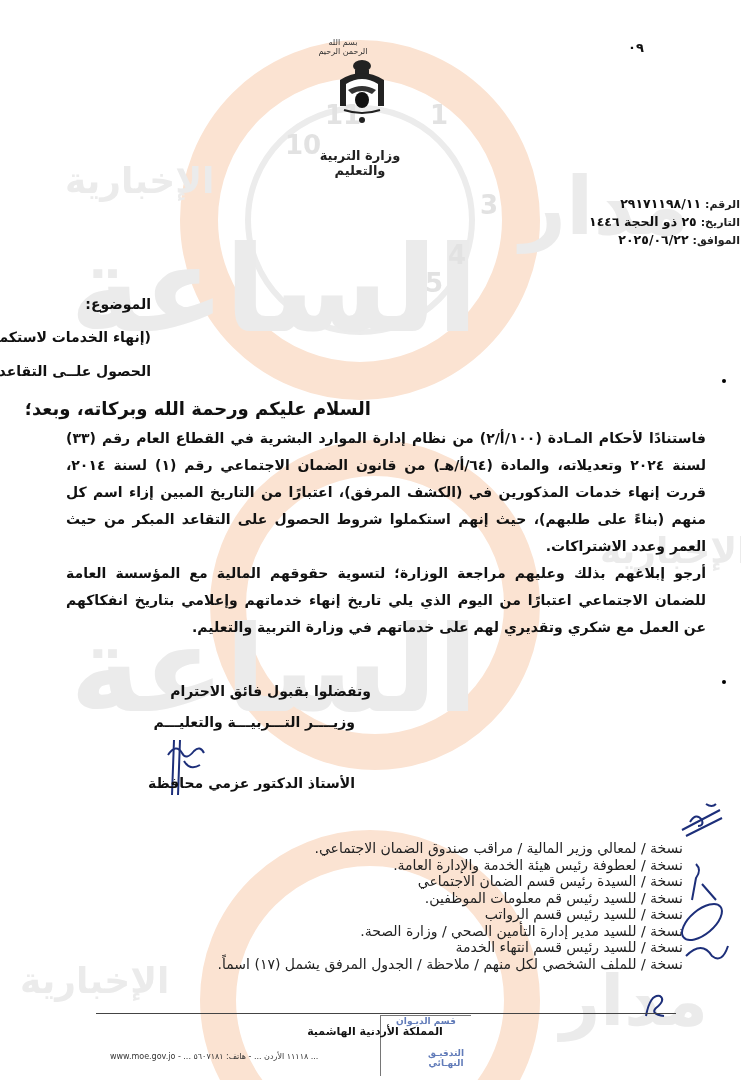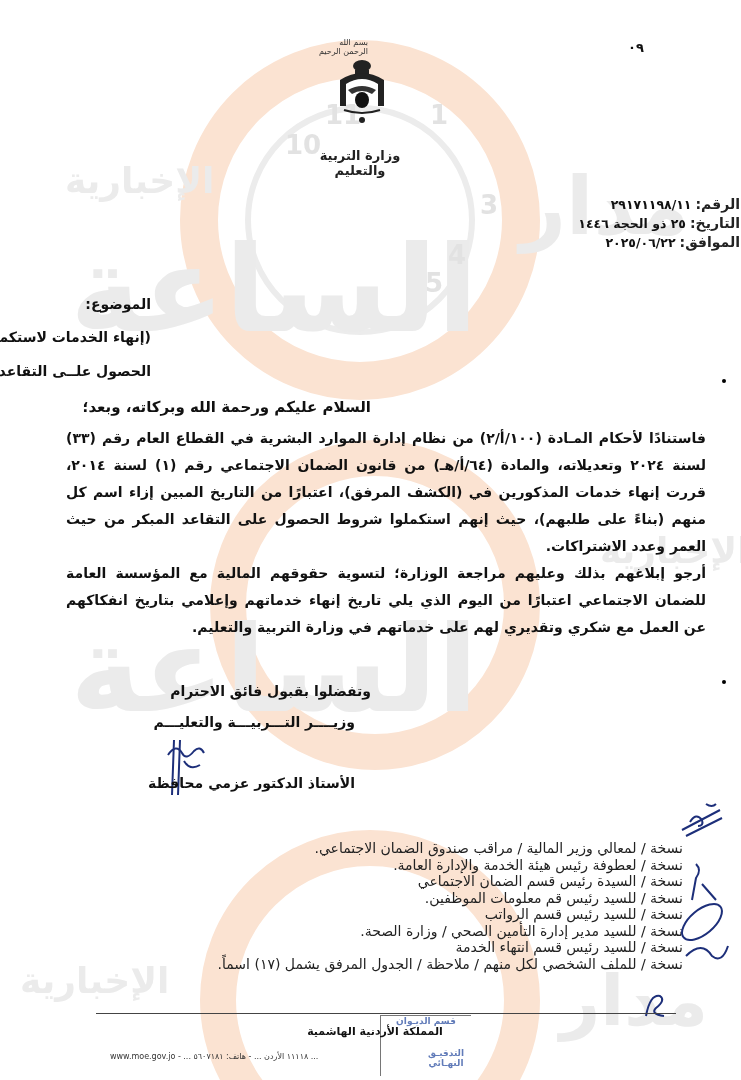--- a/index.html
+++ b/index.html
@@ -6,34 +6,34 @@
   body {
     width: 741px; height: 1080px; position: relative; overflow: hidden;
     background: #ffffff; color: #111;
     font-family: "DejaVu Sans", sans-serif;
   }
   .wm { position: absolute; pointer-events: none; z-index: 0; }
   .wm-text { color: #ebebeb; font-weight: bold; font-family: "DejaVu Sans", sans-serif; }
   .wm-clock { border-radius: 50%; }
   .content { position: absolute; inset: 0; z-index: 1; }
 
-  .bismillah { position: absolute; top: 38px; left: 318px; width: 50px; height: 10px; font-size: 8px; color: #333; }
+  .bismillah { position: absolute; top: 38px; left: 318px; width: 50px; height: 10px; font-size: 8px; text-align: center; color: #333; }
   .crest { position: absolute; top: 58px; left: 334px; width: 56px; height: 70px; }
   .ministry-name { position: absolute; top: 148px; left: 300px; width: 120px; text-align: center; font-size: 13px; font-weight: bold; color: #222; }
 
   .ref-block { position: absolute; top: 196px; left: 520px; width: 220px; font-size: 12px; font-weight: bold; }
   .ref-row { display: flex; align-items: baseline; justify-content: flex-start; margin-bottom: 3px; white-space: nowrap; }
-  .ref-label { font-size: 14px; color: #222; margin-left: 4px; }
+  .ref-label { font-size: 11px; color: #222; margin-left: 4px; }
   .ref-value { font-size: 12.5px; letter-spacing: 0.5px; }
 
   .addressee { position: absolute; top: 231px; left: 270px; width: 220px; text-align: center; font-size: 14px; font-weight: bold; }
   .subject-label { position: absolute; top: 296px; right: 590px; font-size: 14px; font-weight: bold; }
   .subject-line { position: absolute; right: 590px; font-size: 14px; font-weight: bold; white-space: nowrap; }
 
-  .greeting { position: absolute; top: 398px; right: 370px; font-size: 15px; font-weight: bold; white-space: nowrap; }
+  .greeting { position: absolute; top: 398px; right: 370px; font-size: 18px; font-weight: bold; white-space: nowrap; }
   .body-text { position: absolute; top: 425px; left: 66px; width: 640px; font-size: 14px; font-weight: bold; line-height: 27px; text-align: justify; }
   .body-text p { margin: 0; }
   .closing { position: absolute; top: 683px; right: 370px; font-size: 14px; font-weight: bold; margin-left: 37px; }
   .sig-title { position: absolute; top: 714px; right: 386px; font-size: 14px; font-weight: bold; }
   .sig-name { position: absolute; top: 775px; right: 386px; font-size: 14px; font-weight: bold; }
   .signature { position: absolute; top: 735px; left: 160px; width: 50px; height: 60px; }
 
   .bullet { position: absolute; width: 4px; height: 4px; background: #000; border-radius: 50%; }
 
   .cc-list { position: absolute; top: 840px; right: 58px; font-size: 14px; line-height: 16.5px; color: #222; }

